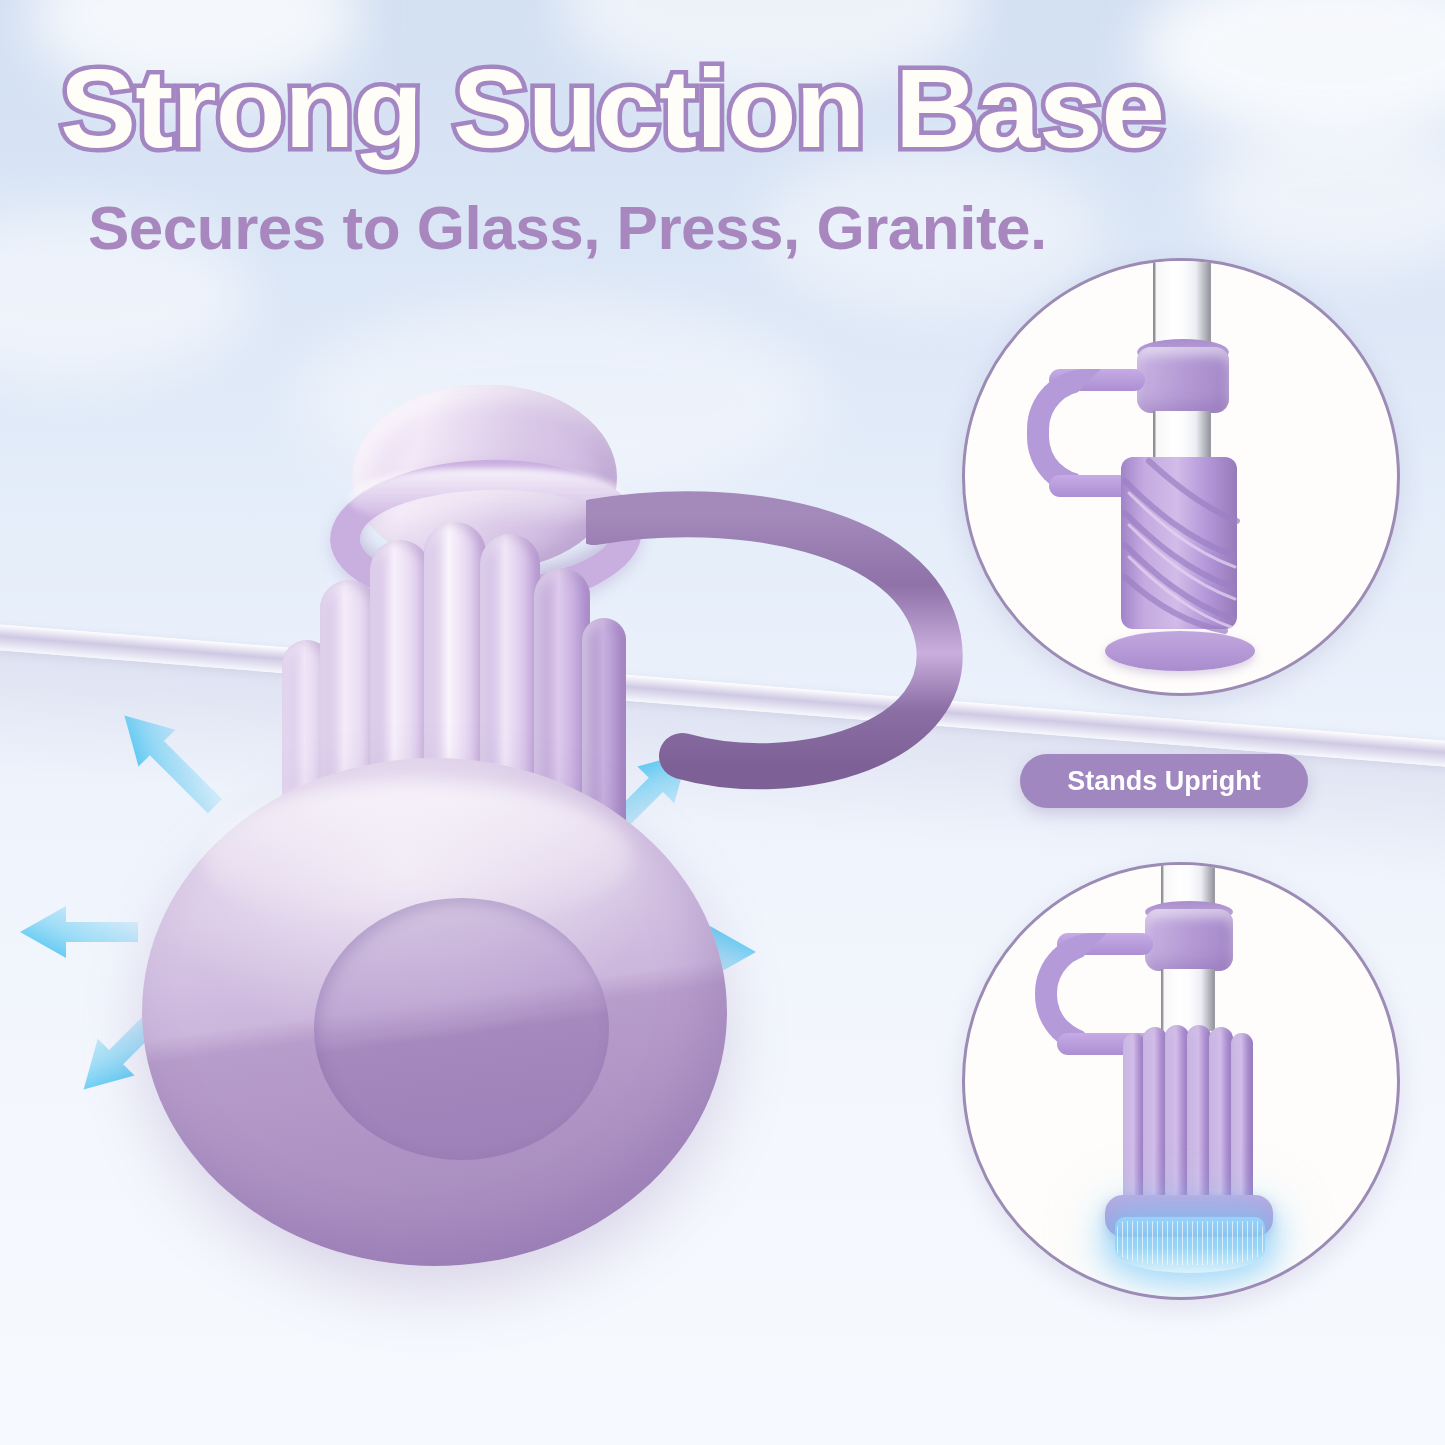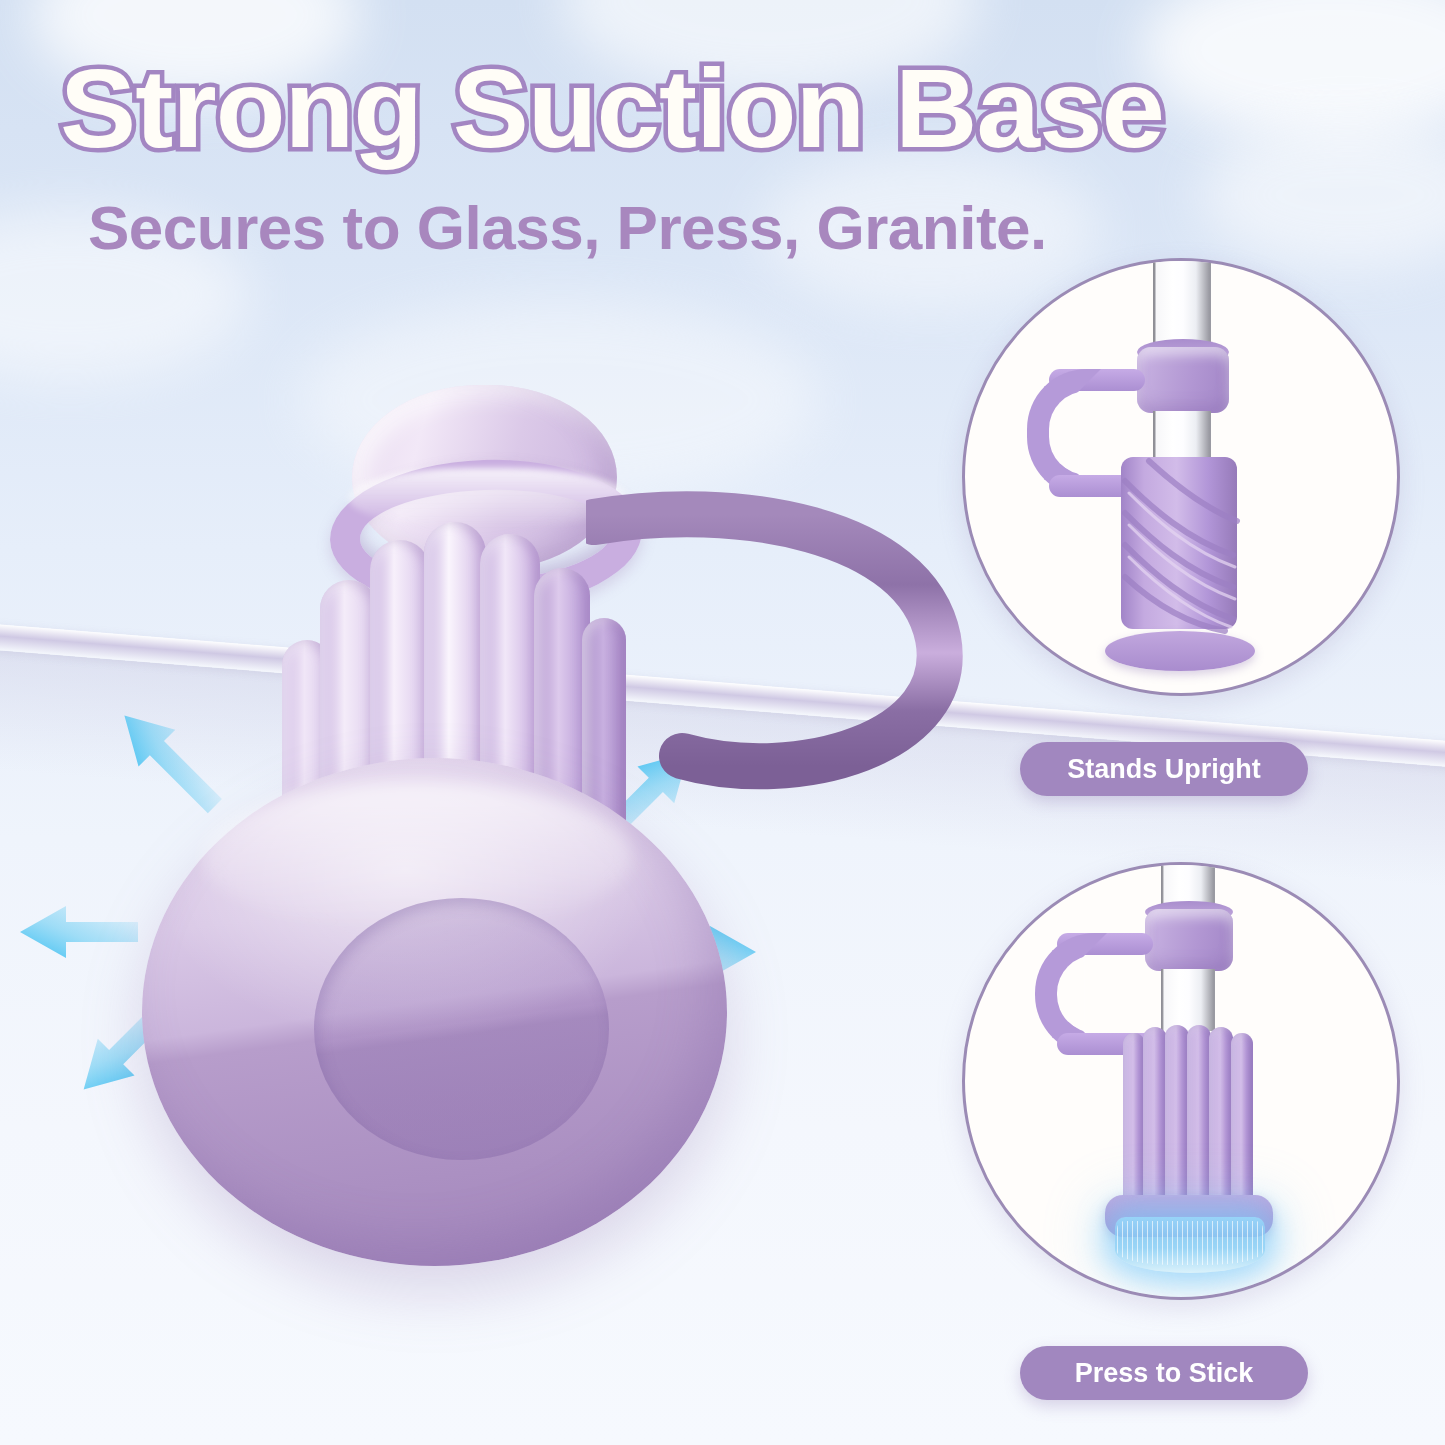--- a/index.html
+++ b/index.html
@@ -168,20 +168,21 @@
     position:absolute;height:22px;border-radius:11px;
     background:linear-gradient(180deg,#c6abe6,#ab8fd2);
   }
 
   
   .badge{
     position:absolute;display:flex;align-items:center;justify-content:center;
     background:#a187bf;color:#ffffff;font-weight:700;border-radius:999px;
     box-shadow:0 6px 16px rgba(140,115,175,.30);
     white-space:nowrap;
+    margin-top:12px;
   }
   #badge-upright{left:1020px;top:742px;width:288px;height:54px;font-size:27px;}
   #badge-press{left:1020px;top:1346px;width:288px;height:54px;font-size:27px;}
 </style>
 </head>
 <body>
 
 <div id="stage">
 
   <div class="cloud" style="left:30px;top:-70px;width:330px;height:170px;opacity:.75;"></div>
@@ -350,17 +351,14 @@
       <div class="ribcol" style="left:86px; top:2px; width:24px;height:186px;"></div>
       <div class="ribcol" style="left:108px;top:8px; width:22px;height:180px;"></div>
     </div>
 
     <div class="suctionbase" style="left:140px;top:330px;width:168px;height:42px;border-radius:18px;"></div>
 
     <div class="glow-base" style="left:150px;top:352px;width:150px;height:56px;"></div>
     <div class="glow-lines" style="left:152px;top:356px;width:146px;height:44px;border-radius:8px 8px 40% 40%/8px 8px 30% 30%;"></div>
   </div>
 
-  <div class="badge" id="badge-press">
-    <span>Press to Stick</span>
-  </div>
 
 </div>
 
 </body></html>

